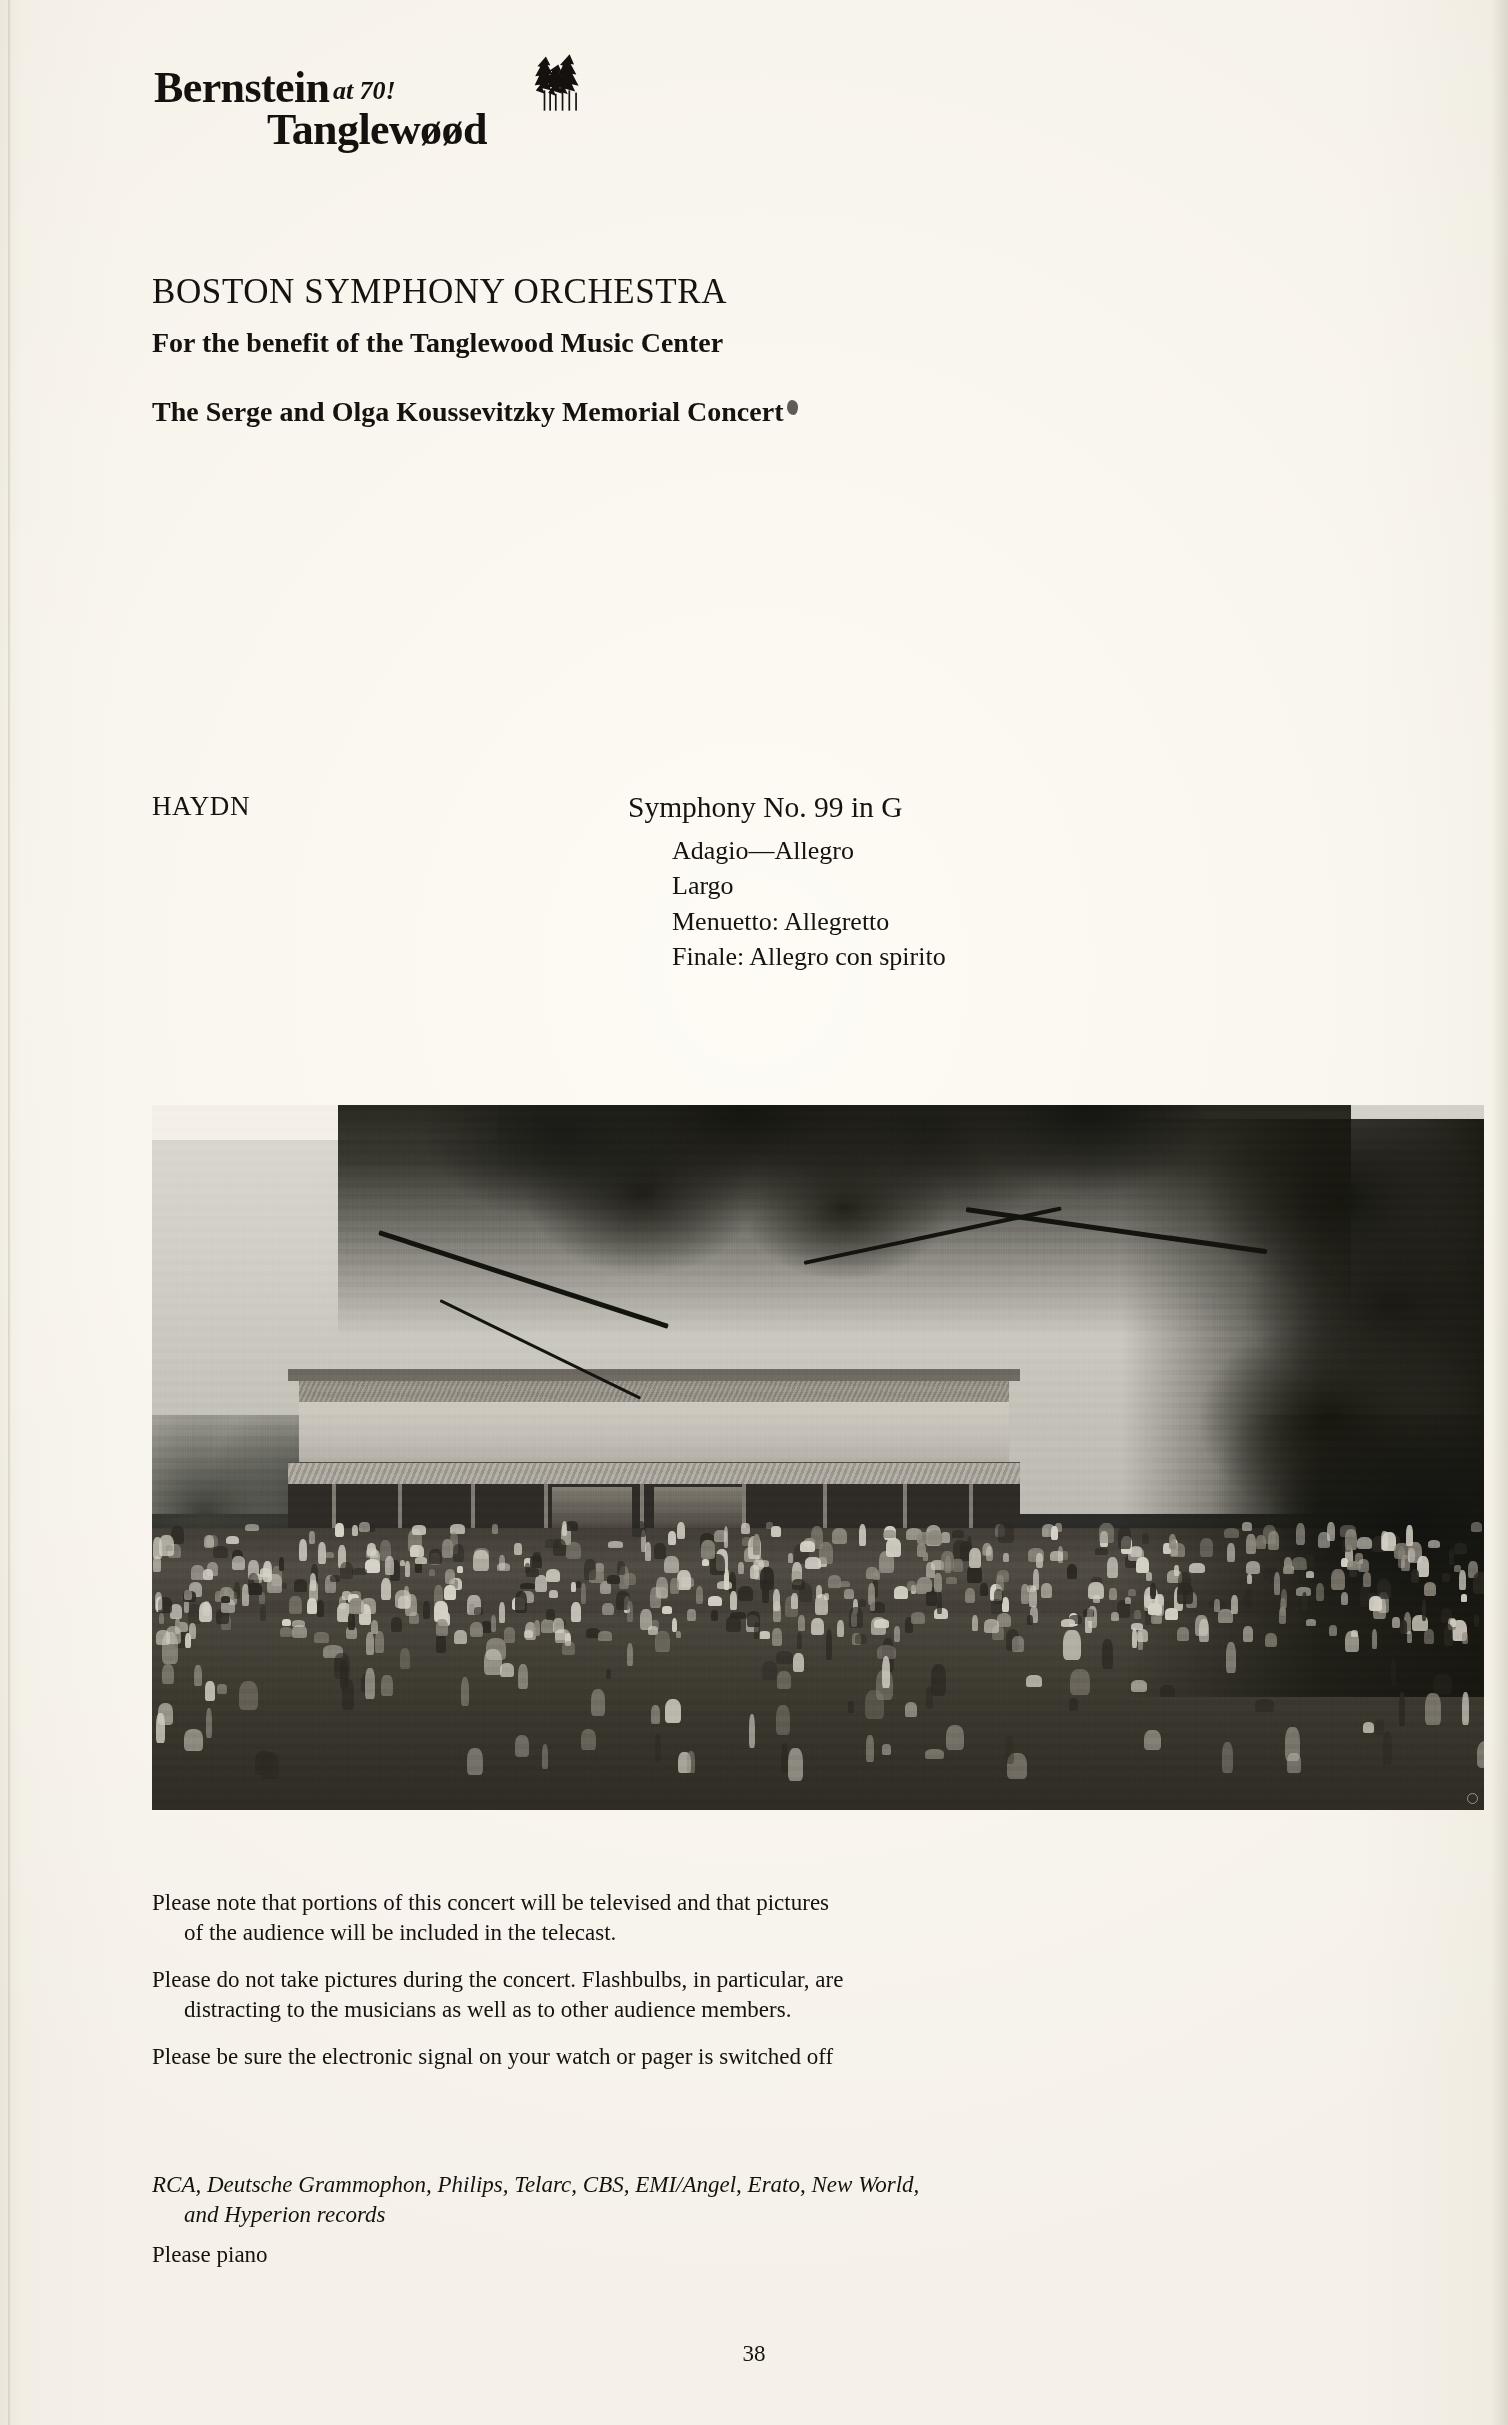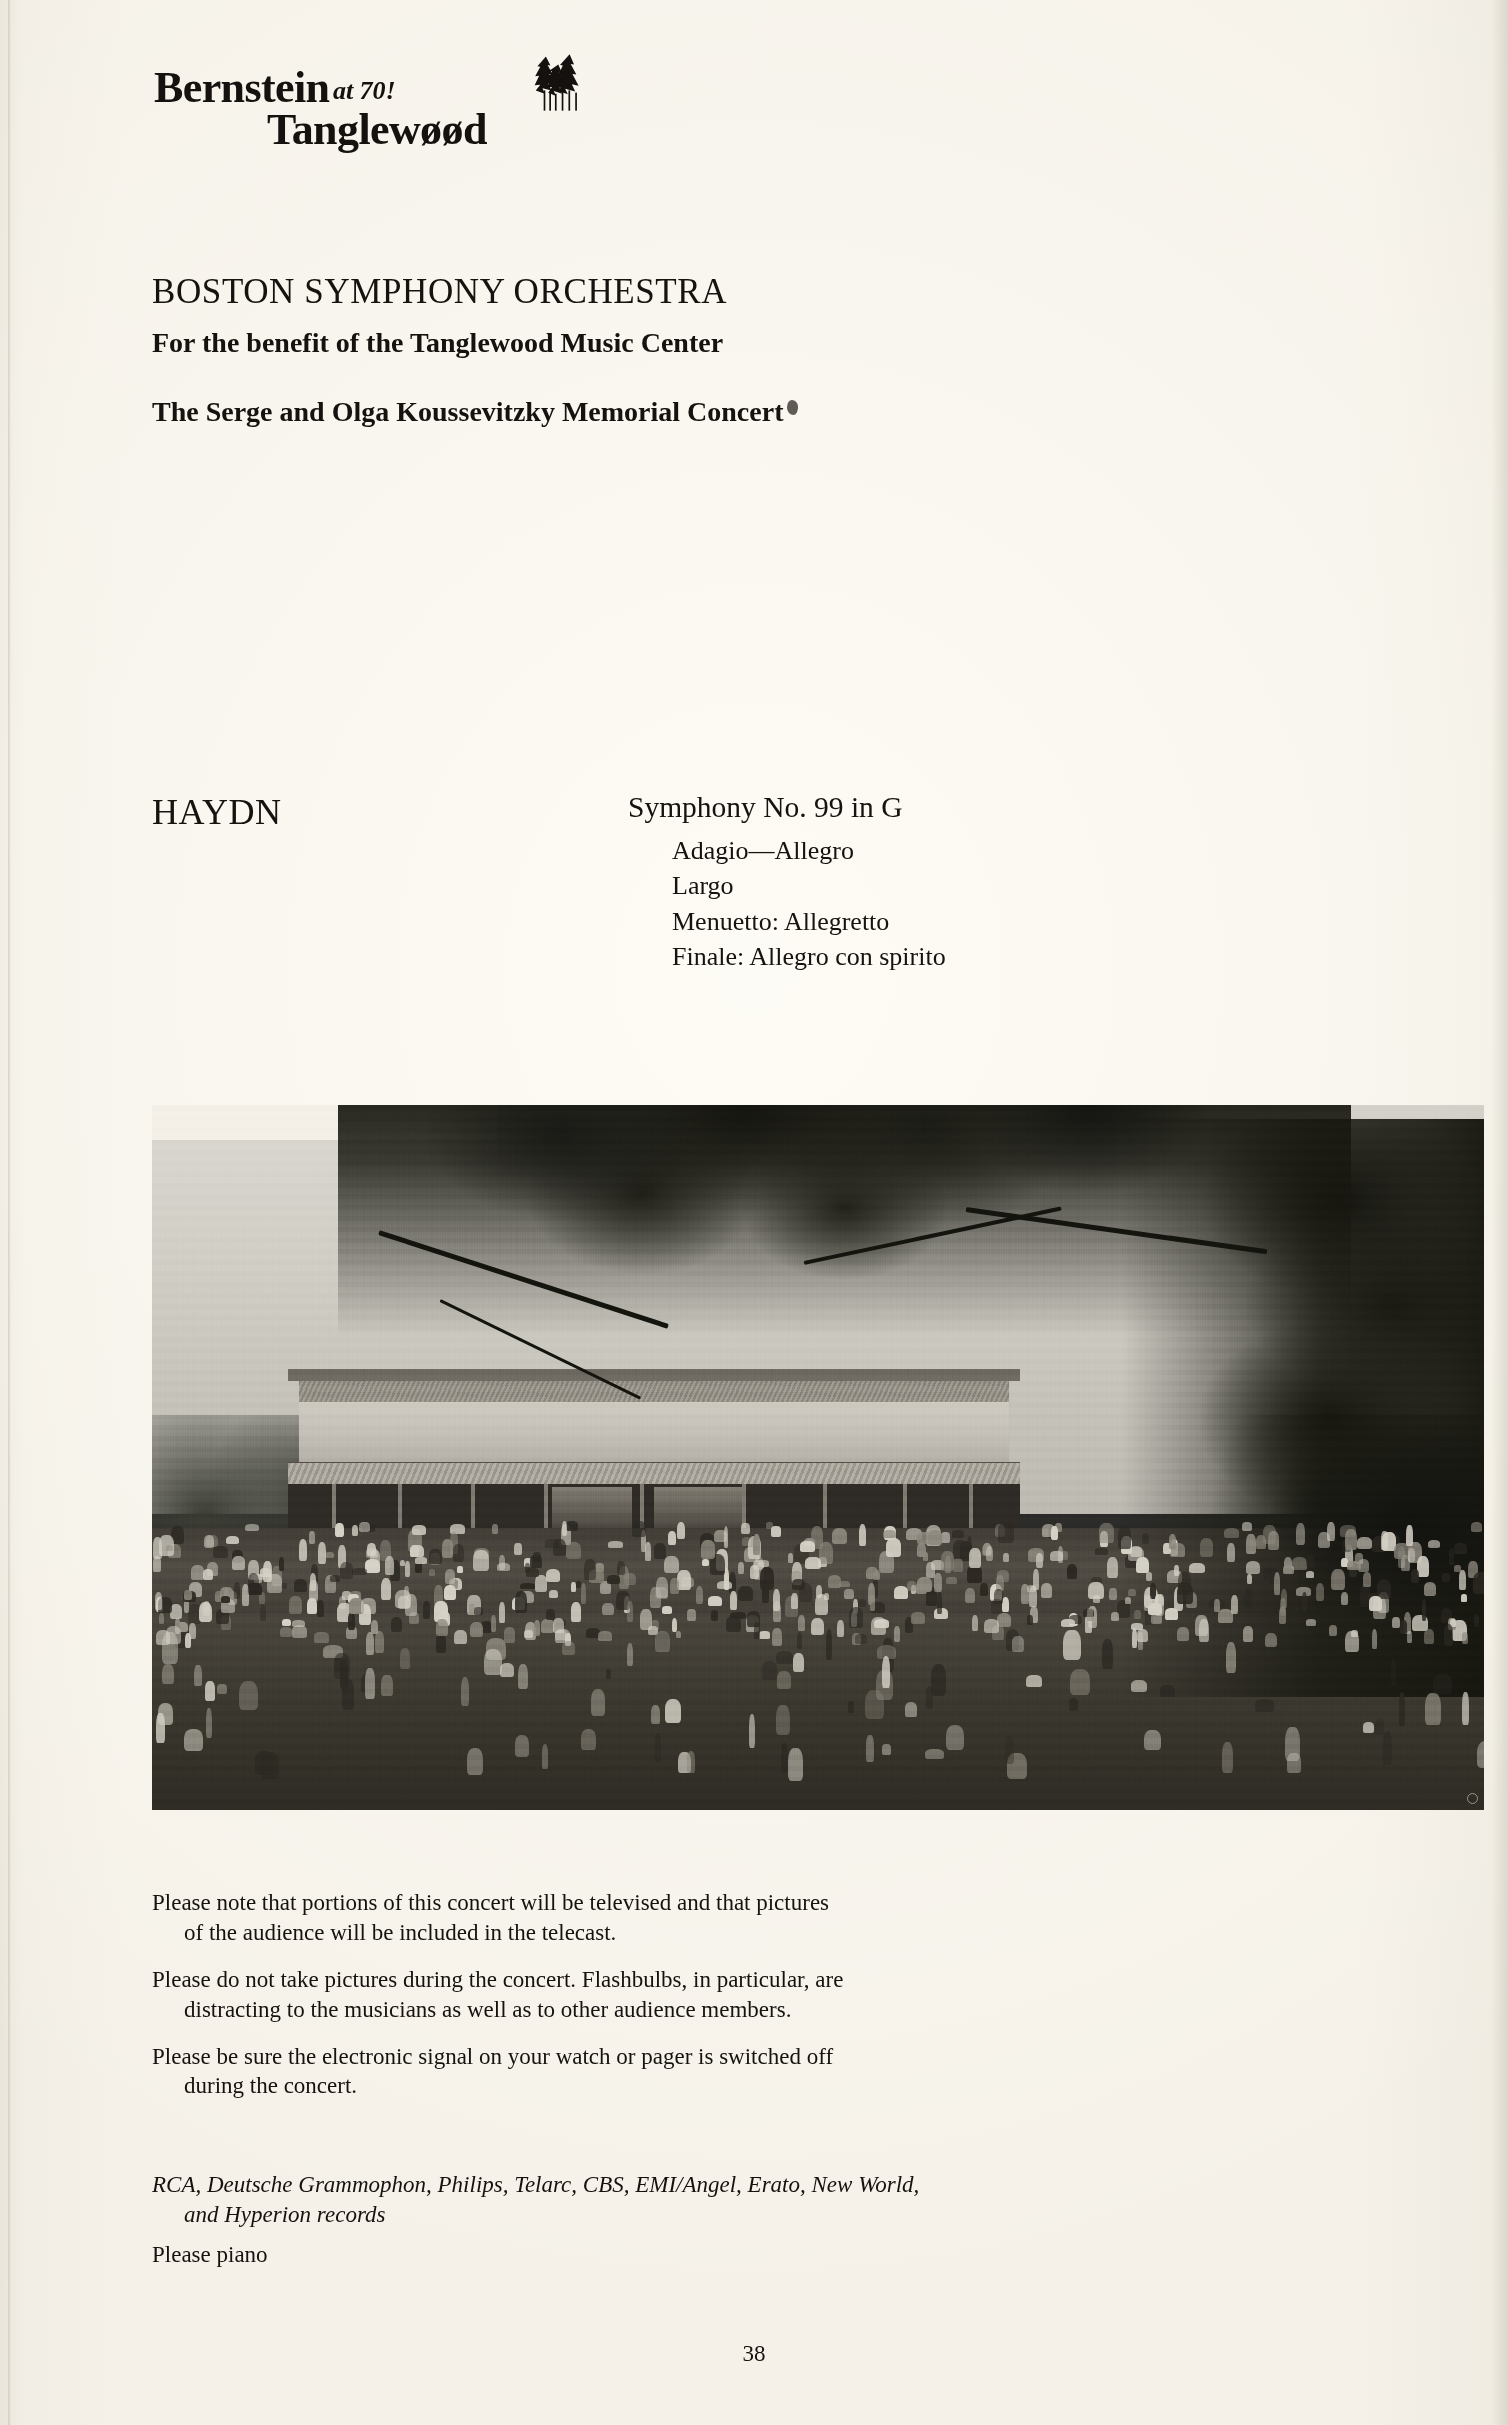--- a/index.html
+++ b/index.html
@@ -138,21 +138,21 @@
     font-weight: 400;
     margin: 0;
   }
 
   
   .program { position: absolute; left: 152px; top: 791px; width: 1191px; }
   .program-row { position: relative; }
   .composer {
     position: absolute;
     left: 0; top: 0;
-    font-size: 36px;
+    font-size: 27px;
     letter-spacing: 0.6px;
   }
   .work-col { margin-left: 476px; }
   .work-title {
     font-size: 29.5px;
     margin: 0 0 9px 0;
   }
   .movements {
     margin: 0;
     padding: 0 0 0 44px;
@@ -1047,21 +1047,20 @@
       <p class="notice">
         <span>Please note that portions of this concert will be televised and that pictures</span>
         <span class="cont">of the audience will be included in the telecast.</span>
       </p>
       <p class="notice">
         <span>Please do not take pictures during the concert. Flashbulbs, in particular, are</span>
         <span class="cont">distracting to the musicians as well as to other audience members.</span>
       </p>
       <p class="notice">
         <span>Please be sure the electronic signal on your watch or pager is switched off</span>
-        <span class="cont">during the concert.</span>
       </p>
     </div>
 
     <div class="credits">
       <p class="credit-line">
         <span>RCA, Deutsche Grammophon, Philips, Telarc, CBS, EMI/Angel, Erato, New World,</span>
         <span class="cont">and Hyperion records</span>
       </p>
       <p class="credit-single">Please piano</p>
     </div>

